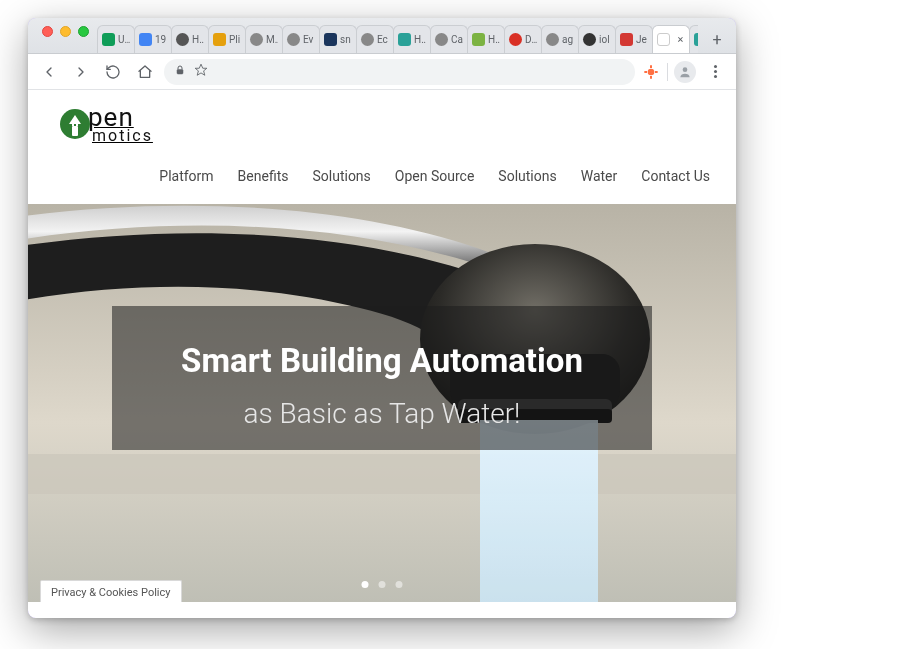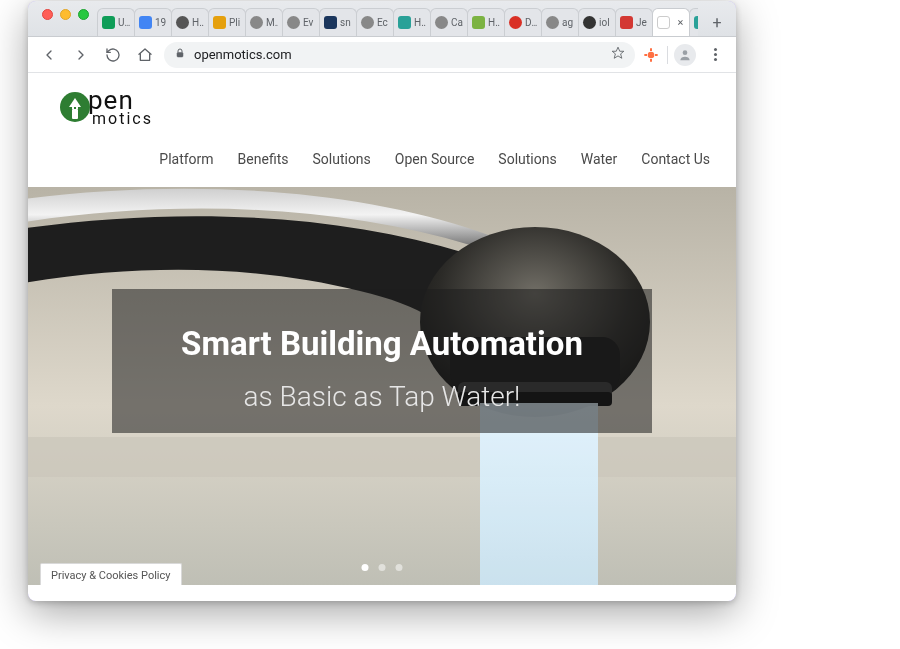--- a/index.html
+++ b/index.html
@@ -11,21 +11,21 @@
     --chrome-bg: #dee1e6;
     --toolbar-bg: #ffffff;
     --url-bg: #f1f3f4;
   }
   * { box-sizing: border-box; }
   html, body { margin:0; padding:0; height:100%; background:#fff; font-family: -apple-system, BlinkMacSystemFont, "Segoe UI", Roboto, "Helvetica Neue", Arial, sans-serif; }
   .stage {
     width: 900px; height: 649px; position: relative; margin:0 auto;
   }
   .window {
-    position:absolute; left:28px; top:1px; width:708px; height:600px;
+    position:absolute; left:28px; top:18px; width:708px; height:600px;
     border-radius:8px; overflow:hidden;
     box-shadow: 0 12px 40px rgba(0,0,0,.35), 0 2px 6px rgba(0,0,0,.2);
     background:#c4b5fd; display:flex; flex-direction:column;
   }
   
   .tabstrip {
     height:36px; background:linear-gradient(#e8eaed,#dfe2e6);
     display:flex; align-items:flex-end; padding:0 6px; gap:2px;
     border-bottom:1px solid #c9ccd0;
     flex:none;
@@ -77,21 +77,21 @@
   .menu-dots span{width:3px;height:3px;background:#5f6368;border-radius:50%;}
   
   .page { flex:1; position:relative; overflow:hidden; background:#fff; }
   .logo-row { padding:14px 32px 6px; }
   .logo { display:flex; align-items:center; gap:0; }
   .logo .mark { width:30px;height:30px;border-radius:50%;background:#2e7d32;position:relative;display:flex;align-items:center;justify-content:center; }
   .logo .mark::after{content:"";position:absolute;width:0;height:0;border-left:6px solid transparent;border-right:6px solid transparent;border-bottom:9px solid #fff;top:6px;}
   .logo .mark .plug{position:absolute;bottom:3px;width:6px;height:10px;background:#fff;border-radius:1px;}
   .logo .mark .plug::before,.logo .mark .plug::after{content:"";position:absolute;top:-4px;width:2px;height:4px;background:#fff;}
   .logo .mark .plug::before{left:0;} .logo .mark .plug::after{right:0;}
-  .logo .text { line-height:1; margin-left:-2px;}
+  .logo .text { line-height:1; margin-left:-2px;text-decoration:underline;}
   .logo .text .big{font-size:26px;font-weight:400;color:#111;letter-spacing:1px;}
   .logo .text .small{font-size:16px;color:#111;letter-spacing:2px;display:block;margin-left:4px;margin-top:-2px;}
   .navrow {
     display:flex; align-items:center; justify-content:flex-end;
     padding:18px 26px 20px; gap:24px;
   }
   .navrow a{color:#4a4a4a;font-size:14px;text-decoration:none;}
   .shop-btn{
     background:var(--green-accent); color:#fff !important; font-size:11px !important;
     font-weight:700; letter-spacing:.5px; padding:10px 16px; border-radius:2px; border:1px solid #6ca037;
@@ -231,21 +231,20 @@
             <path d="M5 10v10h14V10"></path>
           </svg>
       </div>
       <div class="omni">
         <span class="lock">
           <svg viewBox="0 0 24 24">
               <rect x="6" y="11" width="12" height="9" rx="2"></rect>
               <path d="M8 11V8a4 4 0 0 1 8 0v3" fill="none" stroke="#5f6368" stroke-width="2"></path>
             </svg>
         </span>
-        <span class="url">openmotics.com</span>
         <span class="star">
           <svg viewBox="0 0 24 24">
               <polygon points="12 2 15 9 22 9 16.5 13.5 18.5 21 12 17 5.5 21 7.5 13.5 2 9 9 9"></polygon>
             </svg>
         </span>
       </div>
       <div class="ext-icon">
         <svg width="16" height="16" viewBox="0 0 24 24">
             <circle cx="12" cy="12" r="5" fill="#ff7043"></circle>
             <path d="M12 2v4M12 18v4M2 12h4M18 12h4" stroke="#ff7043" stroke-width="3"></path>

